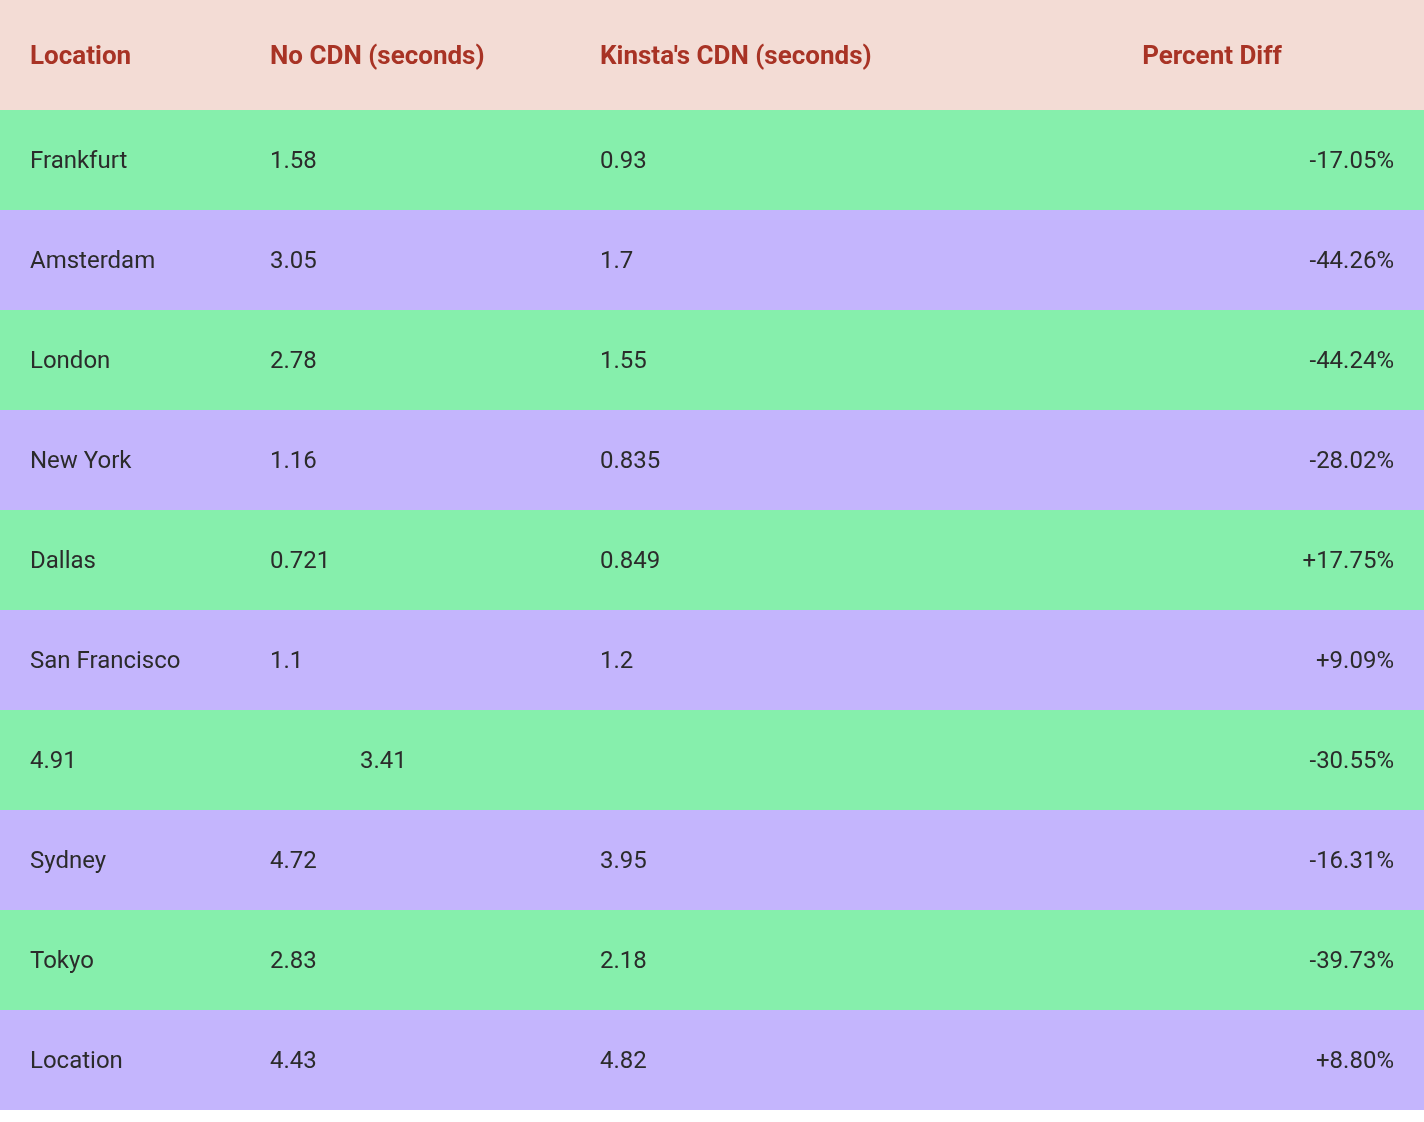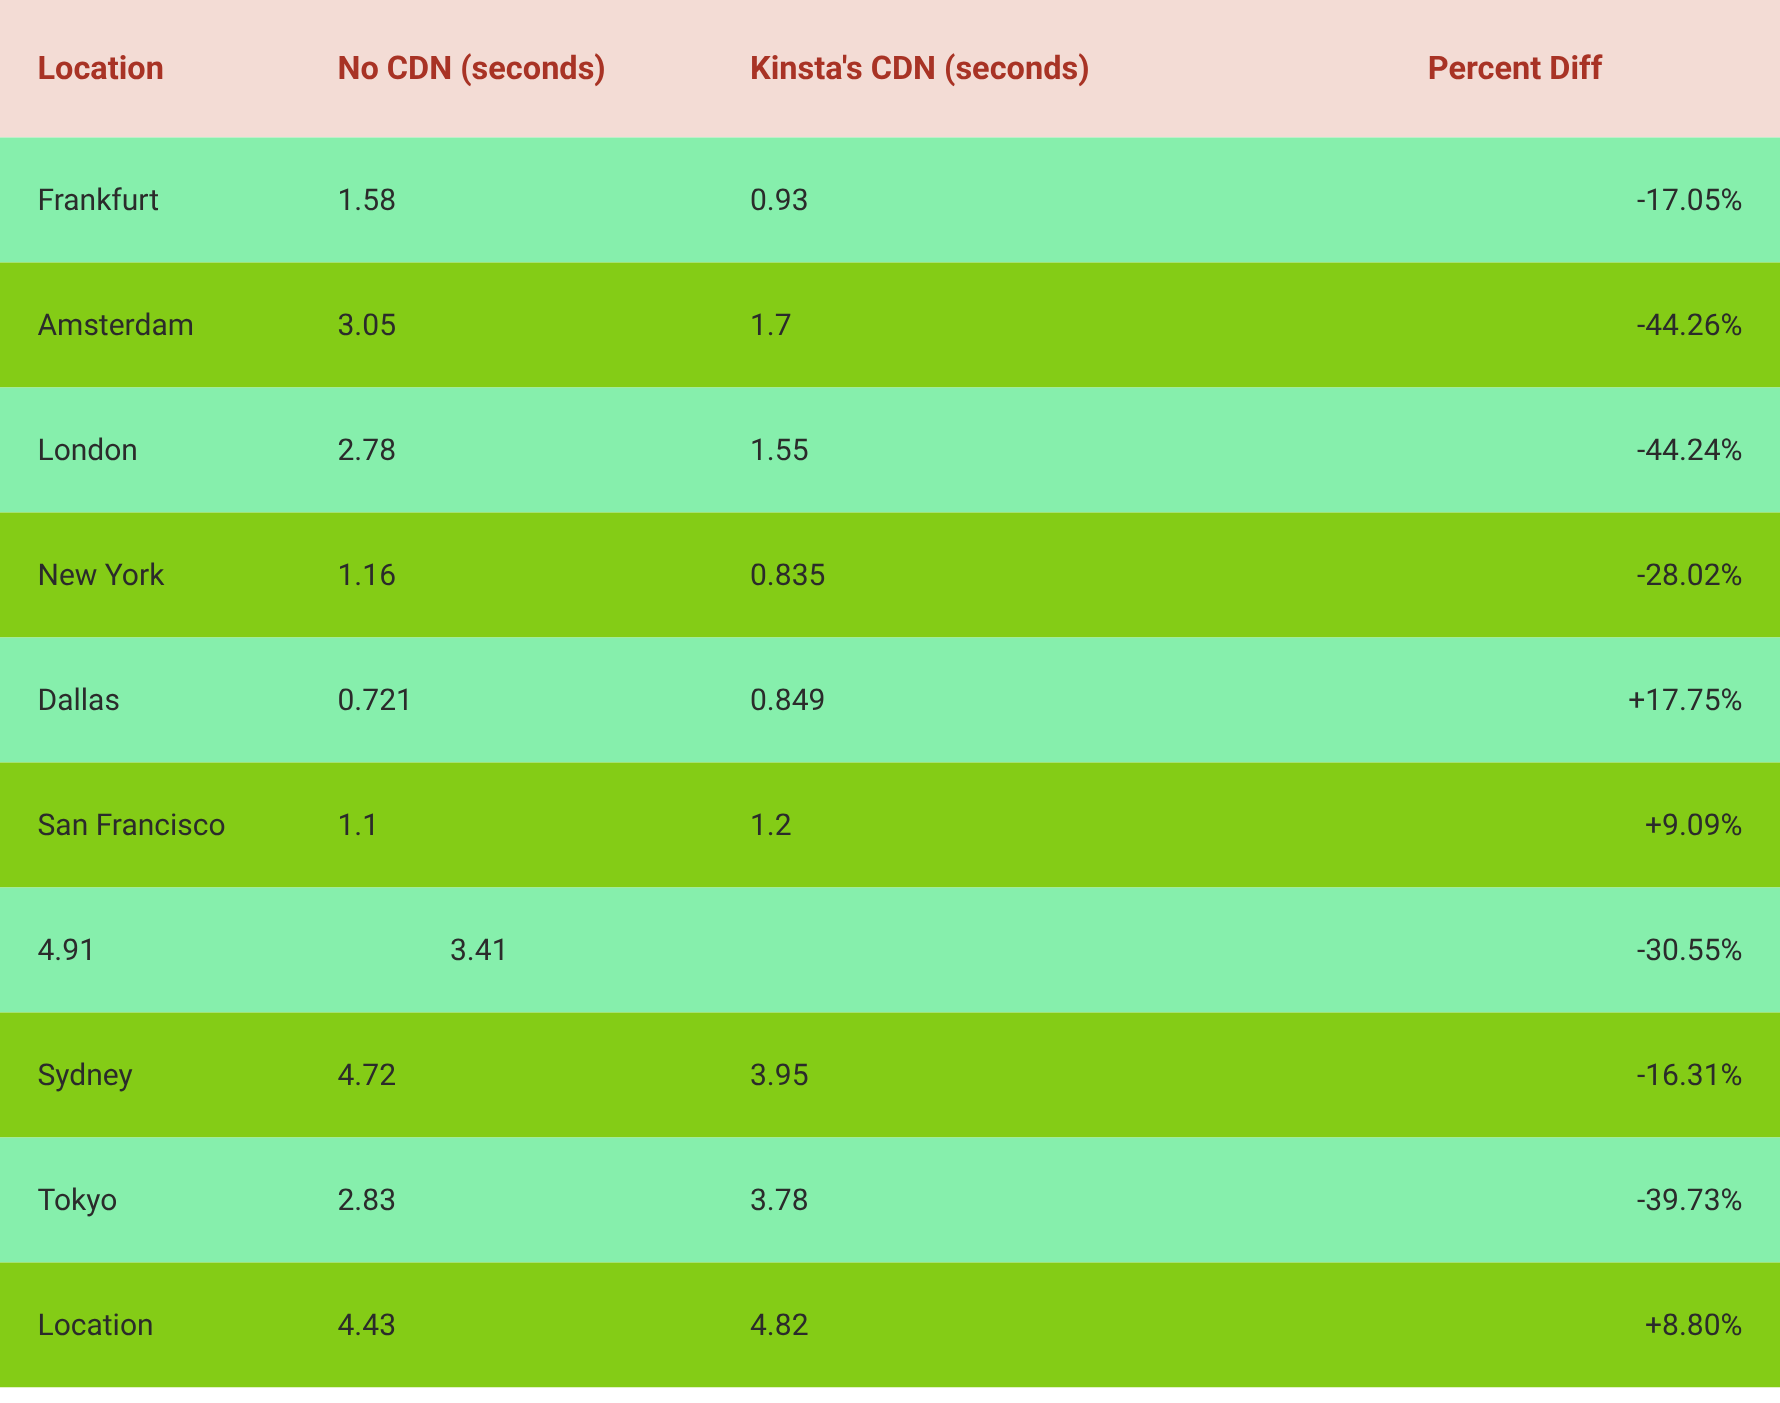--- a/index.html
+++ b/index.html
@@ -41,21 +41,21 @@
       text-align: center;
     }
     .table-row {
       display: flex;
       padding: 0;
     }
     .table-row.odd {
       background: #86efac;
     }
     .table-row.even {
-      background: #84cc16;
+      background: #c4b5fd;
     }
     .data-cell {
       padding: 36px 30px;
       color: #2b2b2b;
       font-size: 24px;
       font-weight: 400;
       text-align: left;
     }
     .data-cell.col-percent {
       text-align: right;
@@ -115,21 +115,21 @@
       </div>
       <div class="table-row even">
         <div class="data-cell col-location">Sydney</div>
         <div class="data-cell col-nocdn">4.72</div>
         <div class="data-cell col-kinsta">3.95</div>
         <div class="data-cell col-percent">-16.31%</div>
       </div>
       <div class="table-row odd">
         <div class="data-cell col-location">Tokyo</div>
         <div class="data-cell col-nocdn">2.83</div>
-        <div class="data-cell col-kinsta">3.78</div>
+        <div class="data-cell col-kinsta">2.18</div>
         <div class="data-cell col-percent">-39.73%</div>
       </div>
       <div class="table-row even">
         <div class="data-cell col-location">Location</div>
         <div class="data-cell col-nocdn">4.43</div>
         <div class="data-cell col-kinsta">4.82</div>
         <div class="data-cell col-percent">+8.80%</div>
       </div>
     </div>
 </div>

